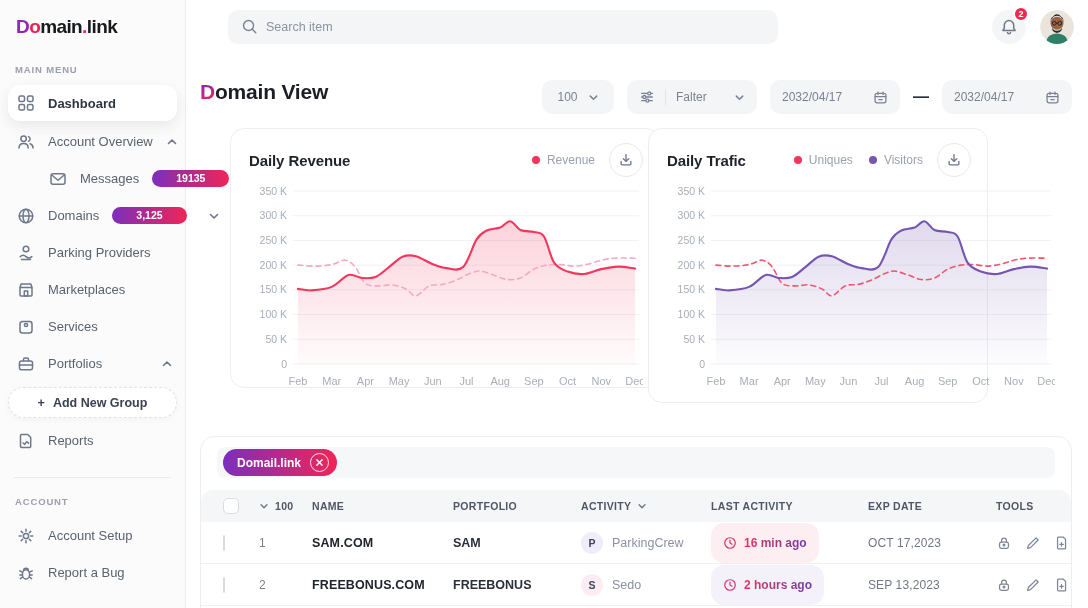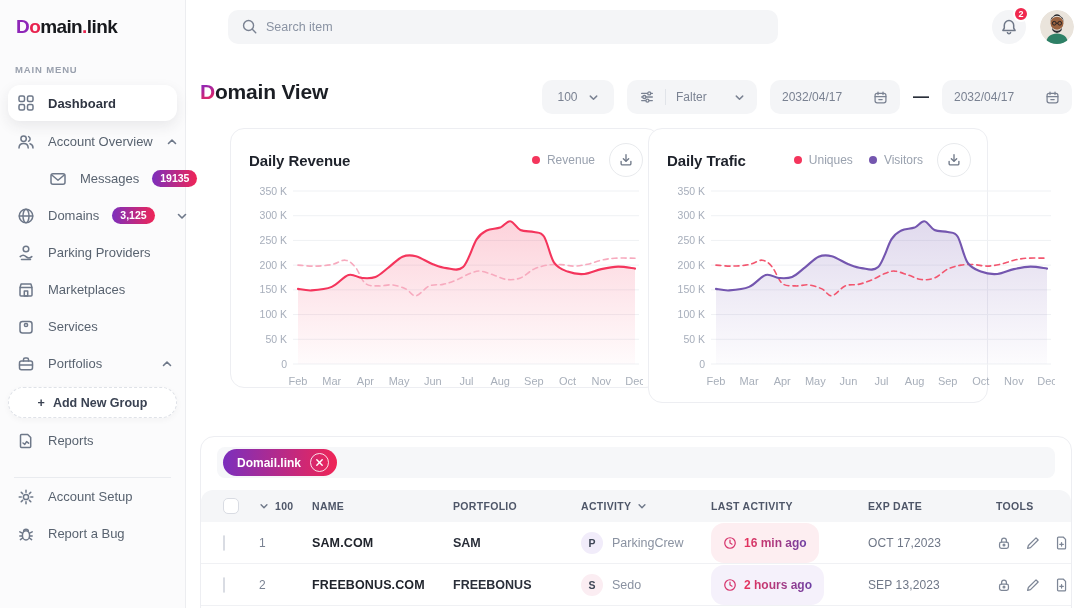--- a/index.html
+++ b/index.html
@@ -15,21 +15,21 @@
   
   .sidebar{position:absolute;left:0;top:0;width:186px;height:608px;background:#FBFBFC;border-right:1px solid #ECEDF0;}
   .logo{padding:16px 0 0 16px;font-size:19px;font-weight:800;letter-spacing:-0.6px;color:#17191D;cursor:pointer;}
   .logo .ld{color:#8E26B8;} .logo .lo{color:#E8234F;} .logo .ldot{color:#E8234F;}
   .menu-label{padding:26px 0 10px 15px;font-size:9.5px;letter-spacing:.09em;color:#9AA1AE;font-weight:600;}
   .sitem{height:37px;display:flex;align-items:center;gap:13px;padding:0 12px 0 17px;color:#596370;font-size:13px;cursor:pointer;white-space:nowrap;}
   .sitem .icn{display:inline-flex;color:#6E7889;flex:0 0 auto;}
   .sitem.active{background:#fff;border-radius:12px;box-shadow:0 5px 14px rgba(40,45,60,.09);margin:0 8px 2px;height:36px;padding-left:9px;color:#2F3542;font-weight:700;}
   .sitem .chev{margin-left:auto;color:#6E7889;display:inline-flex;}
   .sitem.sub{padding-left:49px;}
-  .pillbadge{background:linear-gradient(92deg,var(--grad-from),var(--grad-to));color:#fff;font-size:10.5px;font-weight:700;border-radius:10px;padding:3px 8px;line-height:1;}
+  .pillbadge{background:linear-gradient(92deg,var(--grad-from),var(--grad-to));color:#fff;font-size:10.5px;font-weight:700;border-radius:10px;padding:3px 24px;line-height:1;}
   .addgroup{margin:5px 8px 4px;height:31px;border:1px dashed #DFE2E8;background:#fff;border-radius:16px;display:flex;align-items:center;justify-content:center;gap:8px;color:#3A4252;font-weight:700;font-size:12.5px;cursor:pointer;box-shadow:0 2px 6px rgba(40,45,60,.04);}
   .sdivider{height:1px;background:#E9EBEF;margin:18px 14px 0;}
   .acct-label{padding:18px 0 10px 15px;font-size:9.5px;letter-spacing:.09em;color:#9AA1AE;font-weight:600;}
 
   
   .main{position:absolute;left:186px;top:0;width:902px;height:608px;}
   .search-wrap{position:absolute;left:42px;top:10px;width:550px;height:34px;}
   .search-wrap .sicon{position:absolute;left:13px;top:8px;color:#7A8292;}
   .search-wrap input{width:100%;height:100%;border:none;outline:none;background:#F4F5F7;border-radius:10px;padding:0 12px 0 38px;font-size:12.5px;color:#3A4252;font-family:inherit;}
   .search-wrap input::placeholder{color:#8A93A3;}
@@ -212,20 +212,21 @@
             <svg width="18" height="18" viewBox="0 0 18 18" fill="none" stroke="currentColor" stroke-width="1.5" stroke-linecap="round" stroke-linejoin="round">
               <path d="M4.5 2.5h6.2l3 3v9a1 1 0 0 1-1 1h-8.2a1 1 0 0 1-1-1v-11a1 1 0 0 1 1-1z"></path>
               <polyline points="6,11 7.8,12.4 9.6,9.6 11.6,11.2"></polyline>
             </svg>
           </span>
         <span>Reports</span>
       </div>
     </nav>
 
     <div class="sdivider"></div>
+    <div class="acct-label">ACCOUNT</div>
 
     <div class="sitem">
       <span class="icn">
           <svg width="18" height="18" viewBox="0 0 18 18" fill="none" stroke="currentColor" stroke-width="1.5" stroke-linecap="round">
             <circle cx="9" cy="9" r="2.6"></circle>
             <path d="M9 2.2v2M9 13.8v2M2.2 9h2M13.8 9h2M4.2 4.2l1.4 1.4M12.4 12.4l1.4 1.4M13.8 4.2l-1.4 1.4M5.6 12.4l-1.4 1.4"></path>
           </svg>
         </span>
       <span>Account Setup</span>
     </div>

